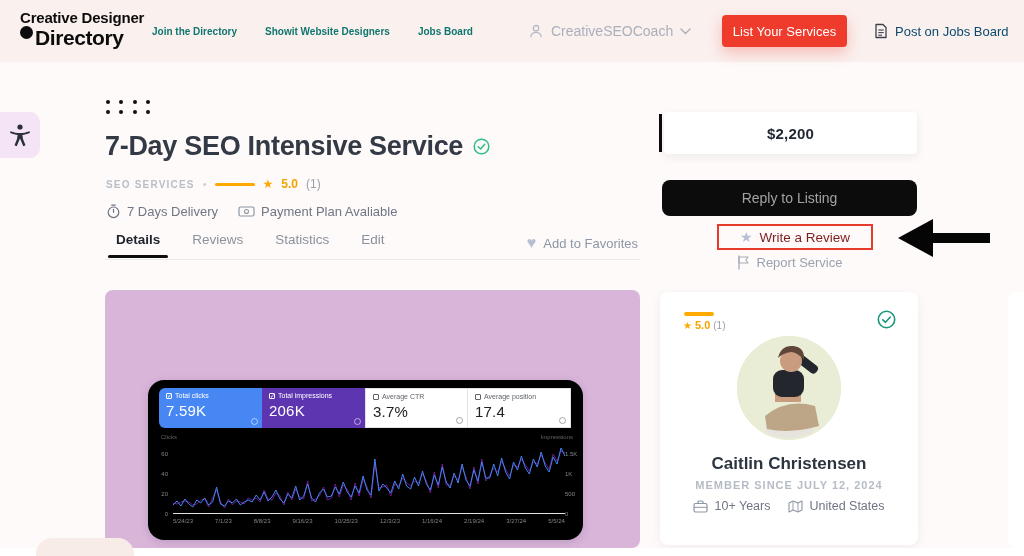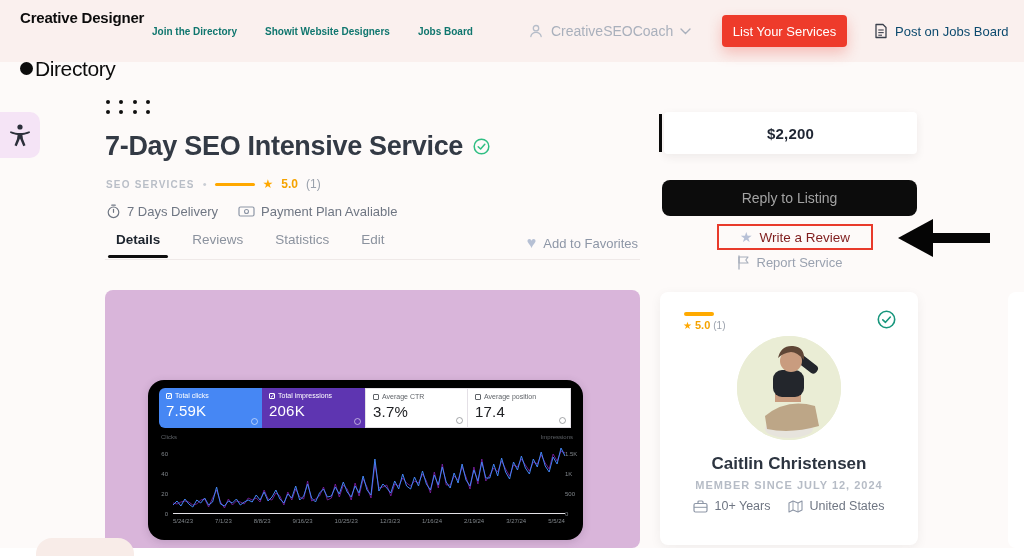--- a/index.html
+++ b/index.html
@@ -4,21 +4,21 @@
 <style>
   * { margin:0; padding:0; box-sizing:border-box; }
   html,body { width:1024px; height:556px; }
   body { font-family:"Liberation Sans", sans-serif; }
   #app { position:relative; width:1024px; height:556px; background:#fdfaf9; overflow:hidden; }
 
   
   .header { position:absolute; top:0; left:0; width:1024px; height:62px; background:#faf0ee; }
   .logo { position:absolute; left:20px; top:9px; color:#0c0c0c; cursor:pointer; }
   .logo-l1 { font-size:15px; font-weight:bold; letter-spacing:-.2px; line-height:1.15; }
-  .logo-l2 { display:flex; align-items:center; font-size:21px; font-weight:normal; letter-spacing:-.4px; line-height:1.1;margin-top:31px; }
+  .logo-l2 { display:flex; align-items:flex-start; font-size:21px; font-weight:bold; letter-spacing:-.4px; line-height:1.1; }
   .logo-dot { width:13px; height:13px; background:#0c0c0c; border-radius:50%; display:inline-block; margin-right:2px; }
   .nav { position:absolute; left:152px; top:0; height:62px; display:flex; align-items:center; gap:28px; }
   .nav a { font-size:10px; color:#0f766e; font-weight:700; text-decoration:none; cursor:pointer; }
   .user-menu { position:absolute; left:528px; top:0; height:62px; display:flex; align-items:center; gap:7px; color:#a9b0bc; cursor:pointer; }
   .user-menu .uname { font-size:14px; }
   .btn-red { position:absolute; left:722px; top:15px; width:125px; height:32px; background:#ee3b2b; color:#fff;
              font-size:13px; font-weight:500; border:none; border-radius:4px; cursor:pointer;
              box-shadow:0 6px 14px rgba(238,59,43,.28); font-family:inherit; }
   .post-jobs { position:absolute; left:874px; top:0; height:62px; display:flex; align-items:center; gap:7px; cursor:pointer; }
   .post-jobs span { font-size:13px; color:#0c4a6e; font-weight:500; }

